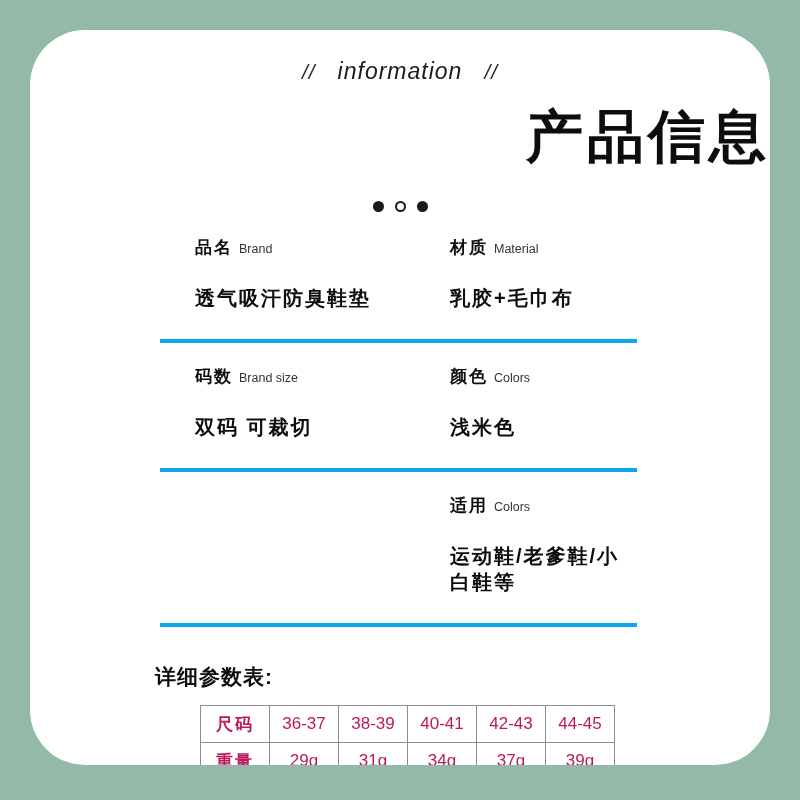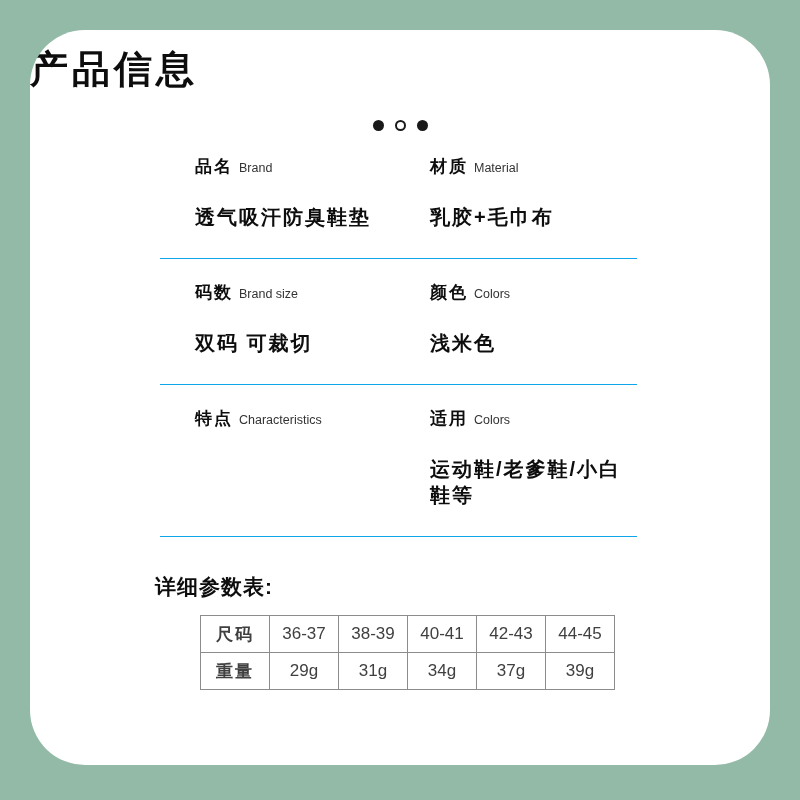--- a/index.html
+++ b/index.html
@@ -32,22 +32,22 @@
     color: #1a1a1a;
   }
   .eyebrow .slash {
     font-weight: 300;
     color: #2a2a2a;
     margin: 0 22px;
     font-size: 21px;
   }
   .title {
     margin: 14px 0 0 0;
-    text-align: left;
-    font-size: 38px;
+    text-align: right;
+    font-size: 57px;
     font-weight: bold;
     letter-spacing: 4px;
     color: #0d0d0d;
   }
   .dots {
     margin-top: 24px;
     display: flex;
     justify-content: center;
     align-items: center;
     gap: 11px;
@@ -57,21 +57,22 @@
   .dot.filled { width: 11px; height: 11px; background: #1a1a1a; }
   .dot.hollow { width: 7px; height: 7px; background: #fff; border: 2.5px solid #1a1a1a; }
   
   .specs {
     margin: 2px 133px 0 130px; 
   }
   .spec-row {
     display: grid;
     grid-template-columns: 270px 1fr;
     padding: 22px 0 28px 0;
-    border-bottom: 1px solid #0ea5e9;
+    border-bottom: 4px solid #0ea5e9;
+    gap: 20px;
   }
   .spec-cell.left { padding-left: 35px; }
   .spec-label {
     font-size: 17px;
     font-weight: bold;
     color: #0d0d0d;
     line-height: 24px;
     letter-spacing: 2px;
   }
   .spec-label .en {
@@ -101,34 +102,37 @@
     margin: 14px 0 0 170px;
     border-collapse: collapse;
   }
   table.params td {
     width: 68px;
     height: 36px;
     border: 1px solid #8c8c8c;
     text-align: center;
     vertical-align: middle;
     font-size: 17px;
-    color: #404040;
+    color: #be185d;
     padding: 0;
   }
   table.params td.rowhead {
     font-weight: bold;
     letter-spacing: 2px;
     font-size: 17px;
   }
 </style>
 </head>
 <body>
 
 <div class="card">
 
+  <div class="eyebrow">
+    <span class="slash">//</span><span>information</span><span class="slash">//</span>
+  </div>
 
   <h1 class="title">产品信息</h1>
 
   <div class="dots">
     <span class="dot filled"></span>
     <span class="dot hollow"></span>
     <span class="dot filled"></span>
   </div>
 
   <div class="specs">
@@ -158,23 +162,20 @@
       <div class="spec-cell right">
         <div class="spec-label">
           <span>颜色</span><span class="en">Colors</span>
         </div>
         <div class="spec-value">浅米色</div>
       </div>
     </div>
 
     <div class="spec-row">
       <div class="spec-cell left">
-        <div class="spec-label">
-          <span>特点</span><span class="en">Characteristics</span>
-        </div>
       </div>
       <div class="spec-cell right">
         <div class="spec-label">
           <span>适用</span><span class="en">Colors</span>
         </div>
         <div class="spec-value">运动鞋/老爹鞋/小白鞋等</div>
       </div>
     </div>
 
   </div>

